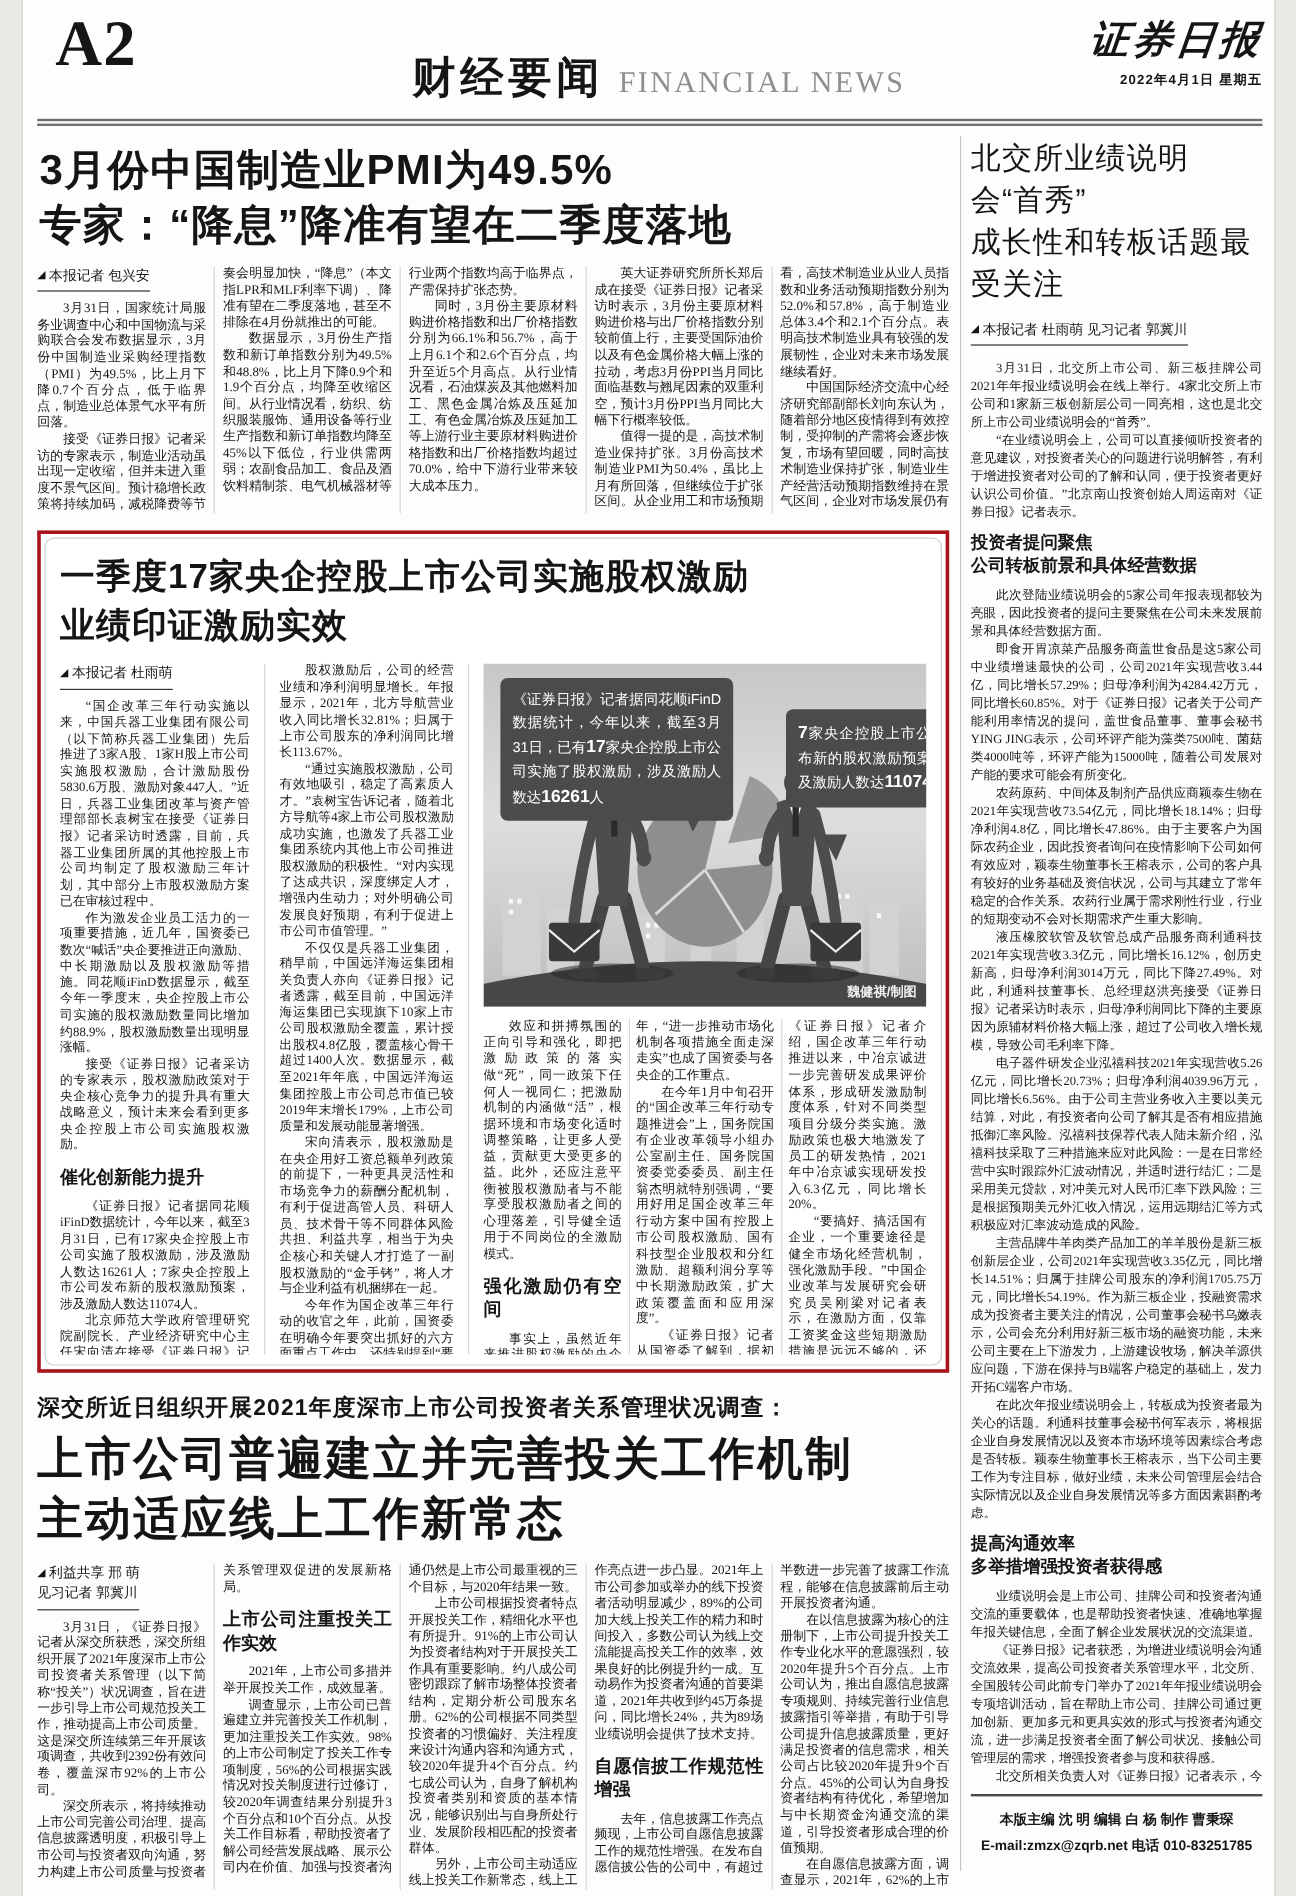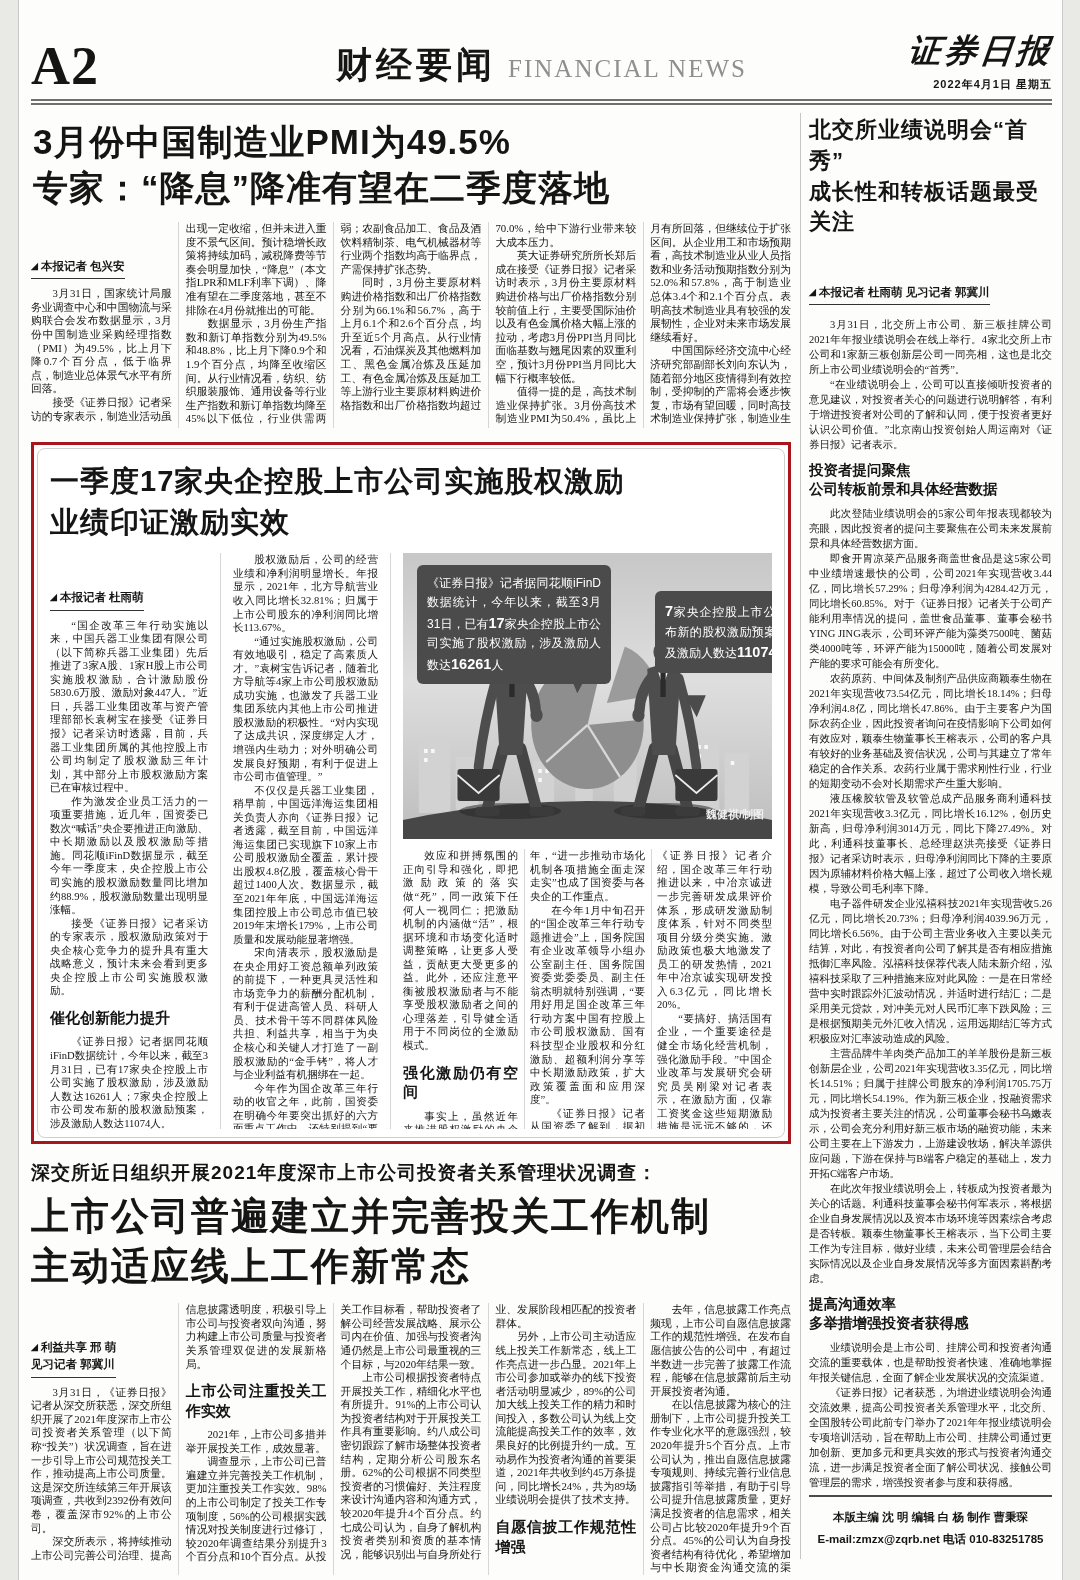--- a/index.html
+++ b/index.html
@@ -2,44 +2,44 @@
 <html><head>
 <meta charset="utf-8">
 <style>
   * { box-sizing: border-box; }
   body { margin:0; background:#e9e9e6; width:1080px; height:1580px; overflow:hidden;
          font-family:"Liberation Serif", serif; color:#151515; }
   .page { position:relative; margin-left:18px; width:1045px; height:1580px; background:#fdfdfc;
           border-left:1px solid #c9c9c9; border-right:1px solid #c9c9c9; padding:0 10px 0 12px; }
 
   
-  .hdr { position:relative; height:92px; padding-top:11px; display:flex; align-items:flex-end; }
+  .hdr { position:relative; height:92px; padding-top:11px; display:flex; align-items:flex-start;margin-left:15px; }
   .a2 { font-family:"Liberation Serif", serif; font-weight:700; font-size:54px; line-height:0.95; letter-spacing:1px; }
   .sec-wrap { position:absolute; left:0; right:0; bottom:2px; text-align:center; }
   .sec-cn { font-family:"Liberation Sans", sans-serif; font-weight:900; font-size:36px; letter-spacing:4px; }
   .sec-en { font-family:"Liberation Serif", serif; font-size:25px; color:#8f8f8f; letter-spacing:2px; margin-left:12px; }
   .mast { margin-left:auto; text-align:right; position:relative; z-index:2; }
   .mast-logo { font-family:"Liberation Serif", serif; font-style:italic; font-weight:700; font-size:33px;
                letter-spacing:3px; transform:skewX(-6deg); }
   .mast-date { font-family:"Liberation Sans", sans-serif; font-weight:700; font-size:11px; margin-top:3px; letter-spacing:1px; }
   .rule2 { margin-top:7px; height:6px; border-top:2px solid #6f6f6f; border-bottom:2px solid #6f6f6f; }
 
   
   .main { display:flex; margin-top:2px; }
   .leftcol { width:760px; }
   .vdiv { width:1px; background:#c6c6c6; margin:6px 8px 16px 9px; }
   .rightcol { flex:1; display:flex; flex-direction:column; padding-top:8px; height:1448px; }
 
   
   .t-p { margin:0; text-indent:2em; }
   .t-h { font-family:"Liberation Sans", sans-serif; font-weight:700; font-size:15px; line-height:1.3;
          margin:10px 0 8px; text-indent:0; white-space:pre-line; }
-  .byline { font-family:"Liberation Sans", sans-serif; font-weight:700; font-size:11.5px;
+  .byline { font-family:"Liberation Sans", sans-serif; font-weight:400; font-size:11.5px;
             border-bottom:1px solid #333; padding-bottom:3px; margin-bottom:8px; display:inline-block;
-            white-space:pre-line; line-height:1.5;margin-top:36px; }
+            white-space:pre-line; line-height:1.5; }
   .pen { display:inline-block; font-size:9px; margin-right:3px; transform:translateY(-1px); }
 
   
   .pmi-h { font-family:"Liberation Sans", sans-serif; font-weight:900; font-size:35px; line-height:1.3;
            margin:12px 0 12px 2px; letter-spacing:1px; }
   .cols5 { column-count:5; column-gap:14px; column-rule:1px solid #d6d6d6; height:206px; overflow:hidden;
            font-size:10.8px; line-height:1.26; text-align:justify; }
 
   
   .redbox { border:3px solid #a8151d; margin-top:14px; padding:3px; background:#fff; }
@@ -51,31 +51,31 @@
   .inc-right { flex:1; display:flex; flex-direction:column; overflow:hidden; }
   .illus { position:relative; height:286px; overflow:hidden; background:#c9c9c9; flex:none; }
   .cols3 { column-count:3; column-gap:12px; column-rule:1px solid #d6d6d6; margin-top:10px; flex:1; overflow:hidden;
            font-size:10.6px; line-height:1.28; text-align:justify; }
   .bubble { position:absolute; background:#4b4b4b; color:#fff; border-radius:6px; padding:9px 10px;
             font-size:12px; line-height:1.55; text-align:justify; font-family:"Liberation Sans", sans-serif; }
   .bubble .rb { font-weight:900; font-size:14.5px; }
   .tail { position:absolute; width:26px; height:22px; background:#4b4b4b; }
   .tail-l { clip-path:polygon(20% 0, 100% 0, 55% 100%); }
   .tail-r { clip-path:polygon(0 0, 80% 0, 45% 100%); }
-  .credit { position:absolute; right:8px; bottom:17px; color:#f0f0f0; font-size:11px;
+  .credit { position:absolute; right:8px; bottom:5px; color:#f0f0f0; font-size:11px;
             font-family:"Liberation Sans", sans-serif; font-weight:700; }
 
   
   .ir-kicker { font-family:"Liberation Sans", sans-serif; font-weight:700; font-size:19px; margin-top:16px; letter-spacing:1px; }
   .ir-h { font-family:"Liberation Sans", sans-serif; font-weight:900; font-size:38px; line-height:1.3;
           margin-top:6px; letter-spacing:2px; }
   .ir-body { margin-top:12px; height:272px; }
 
   
-  .bse-h { font-family:"Liberation Sans", sans-serif; font-weight:700; font-size:22px; line-height:1.4; letter-spacing:1px; }
+  .bse-h { font-family:"Liberation Sans", sans-serif; font-weight:400; font-size:25px; line-height:1.4; letter-spacing:1px; }
   .bse-byline-row { margin-top:10px; }
   .bse-body { margin-top:4px; font-size:10.5px; line-height:1.43; text-align:justify; flex:1; overflow:hidden; }
   .bse-body .t-h { font-size:14.5px; margin:9px 0 7px; }
   .rfooter { border-top:2px solid #4a4a4a; margin-top:6px; padding:10px 0 4px; text-align:center;
              font-family:"Liberation Sans", sans-serif; font-size:11.5px; font-weight:700; line-height:1.9; }
 </style>
 </head>
 <body>
 
 <div class="page">

